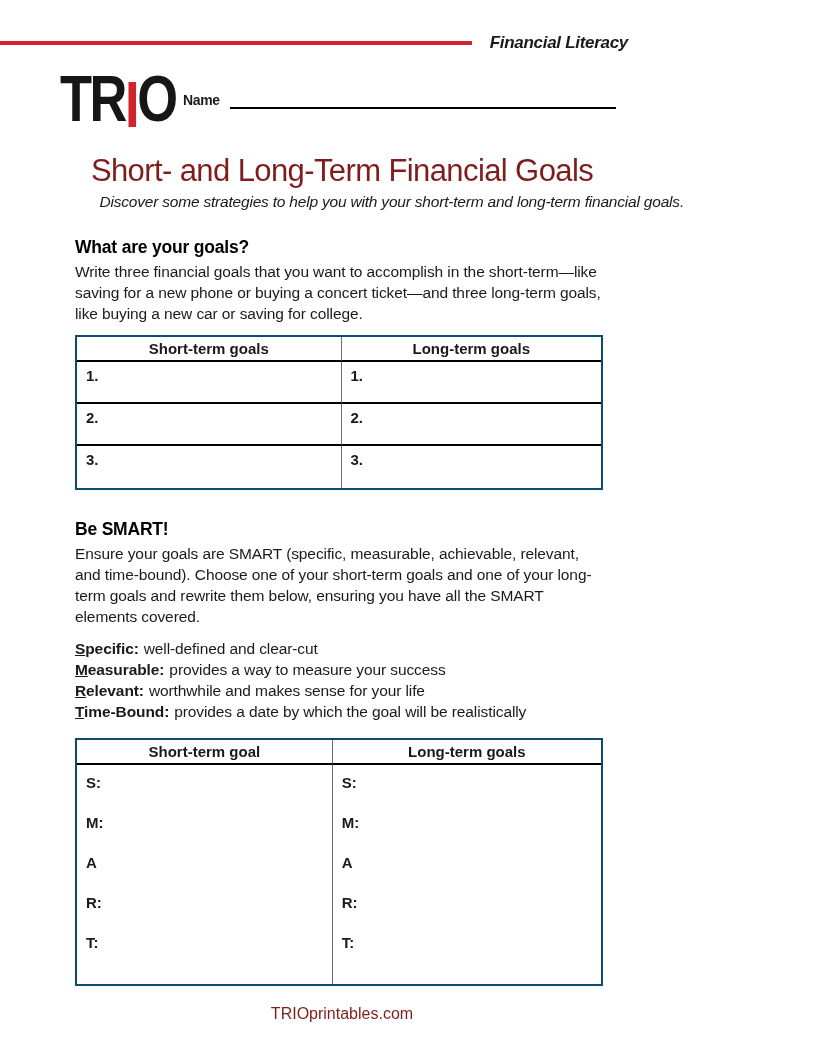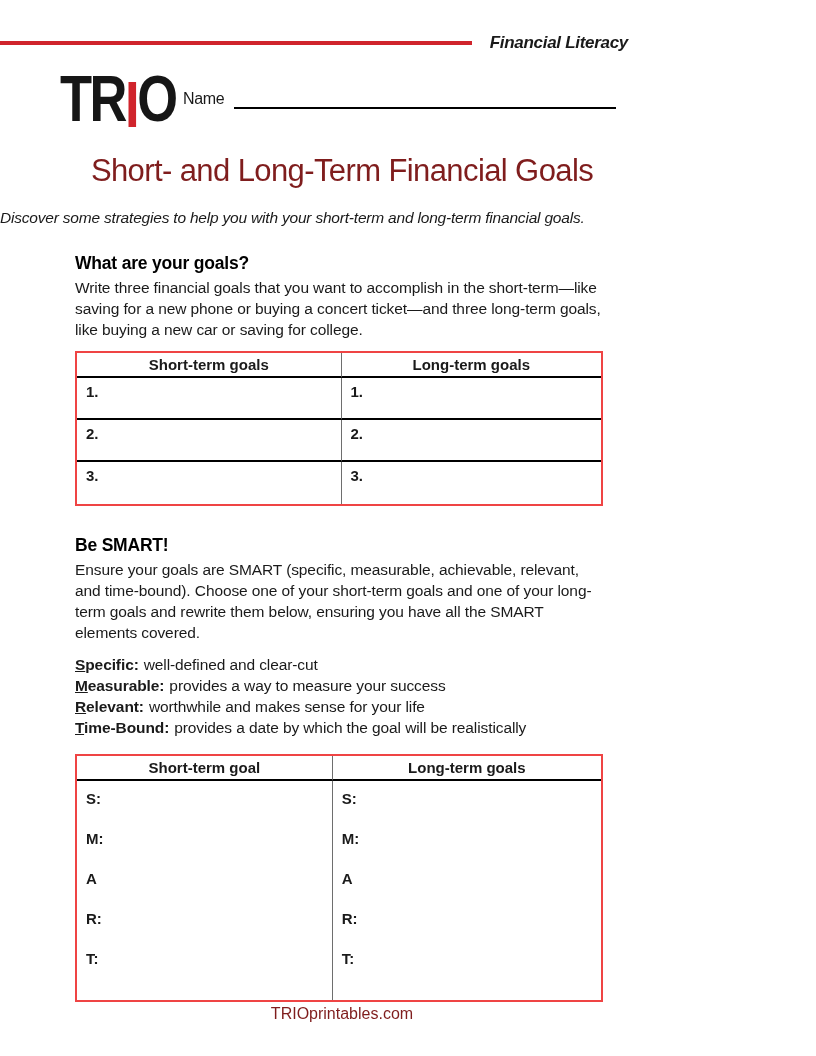--- a/index.html
+++ b/index.html
@@ -52,35 +52,35 @@
     display: inline-block;
     position: relative;
     top: 6px;
   }
   .name-group {
     display: flex;
     align-items: flex-end;
     flex: 1;
     margin-left: -18px; 
   }
-  .name-label { font-weight: normal; font-size: 16px; letter-spacing: -0.3px; padding-bottom: 1px; }
+  .name-label { font-weight: bold; font-size: 14px; letter-spacing: -0.3px; padding-bottom: 1px; }
   .name-line { flex: 1; border-bottom: 2px solid #000; margin-left: 10px; height: 20px; }
 
   
   .doc-title {
     margin-top: 22px;
     text-align: center;
     color: #7f1d1d;
     font-weight: normal;
     font-size: 31px;
     letter-spacing: -0.6px;
   }
   .doc-subtitle {
-    margin-top: 20px;
-    text-align: left;
+    margin-top: 4px;
+    text-align: right;
     font-style: italic;
     font-size: 15.5px;
     letter-spacing: -0.2px;
   }
 
   
   .content { margin: 0 81px 0 75px; }
   .section-heading {
     color: #000000;
     font-weight: bold;
@@ -93,21 +93,21 @@
     line-height: 21px;
     letter-spacing: -0.1px;
     margin-top: 3px;
   }
 
   
   table.goal-table {
     width: 100%;
     border-collapse: separate;
     border-spacing: 0;
-    border: 2px solid #ef4444;
+    border: 2px solid #0c4a6e;
   }
   .goal-table th {
     font-weight: bold;
     font-size: 15px;
     text-align: center;
     padding: 3px 4px;
     border-bottom: 2px solid #000;
   }
   .goal-table td {
     vertical-align: top;

